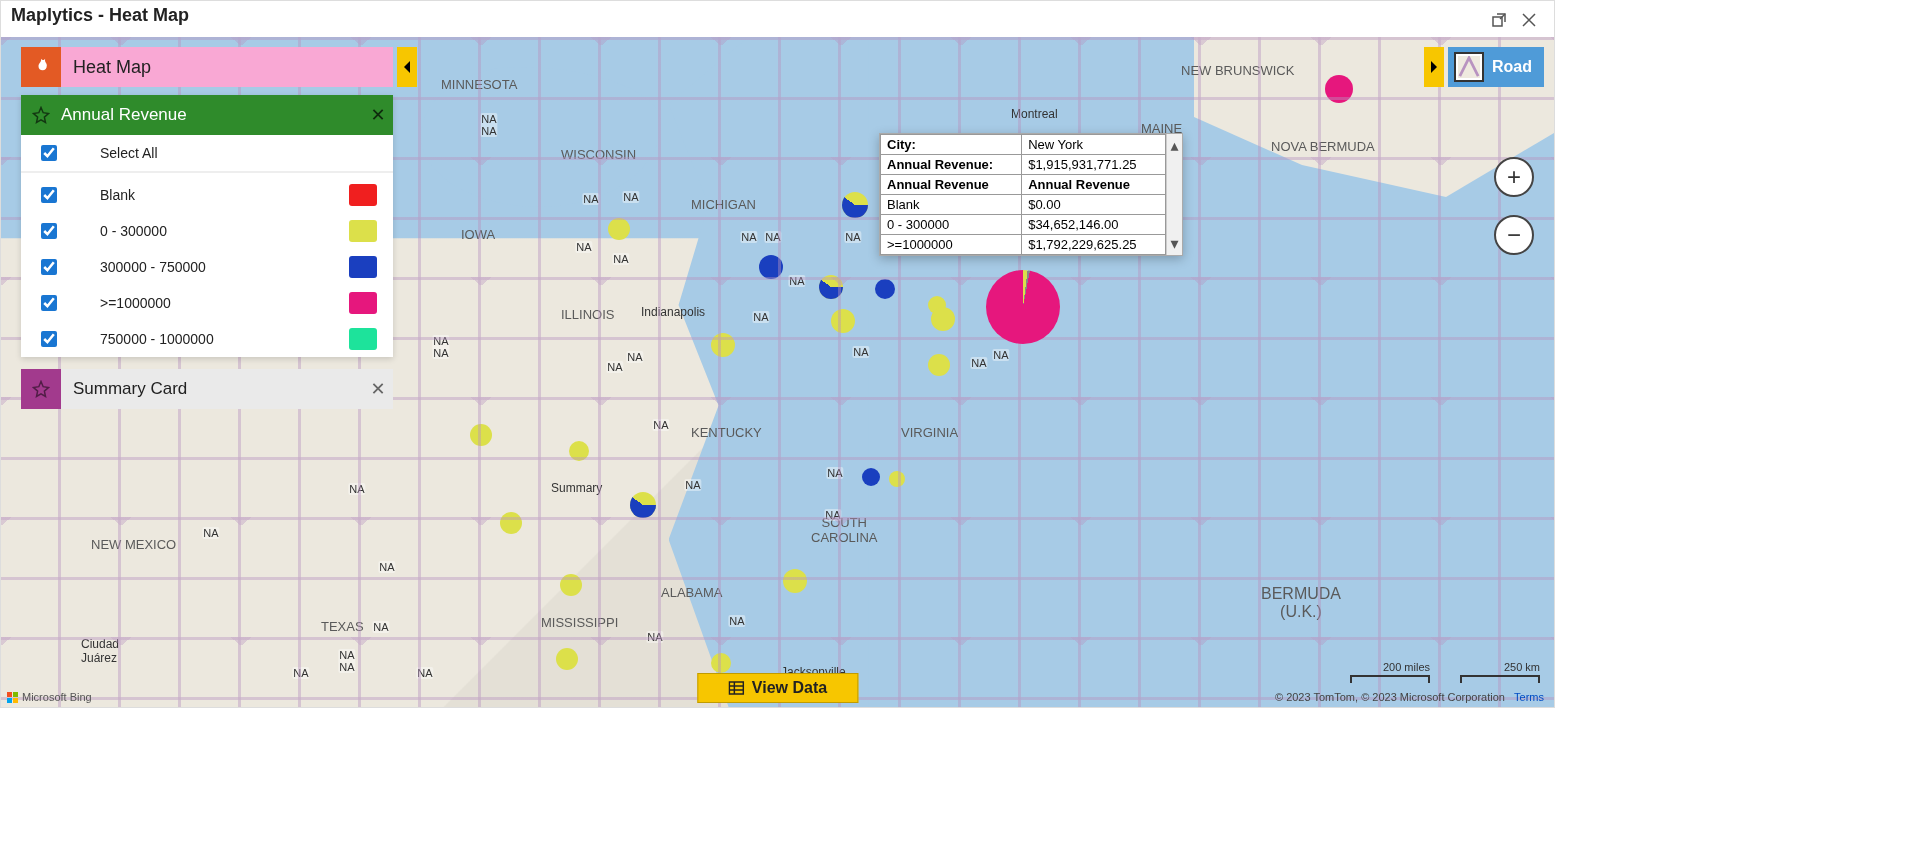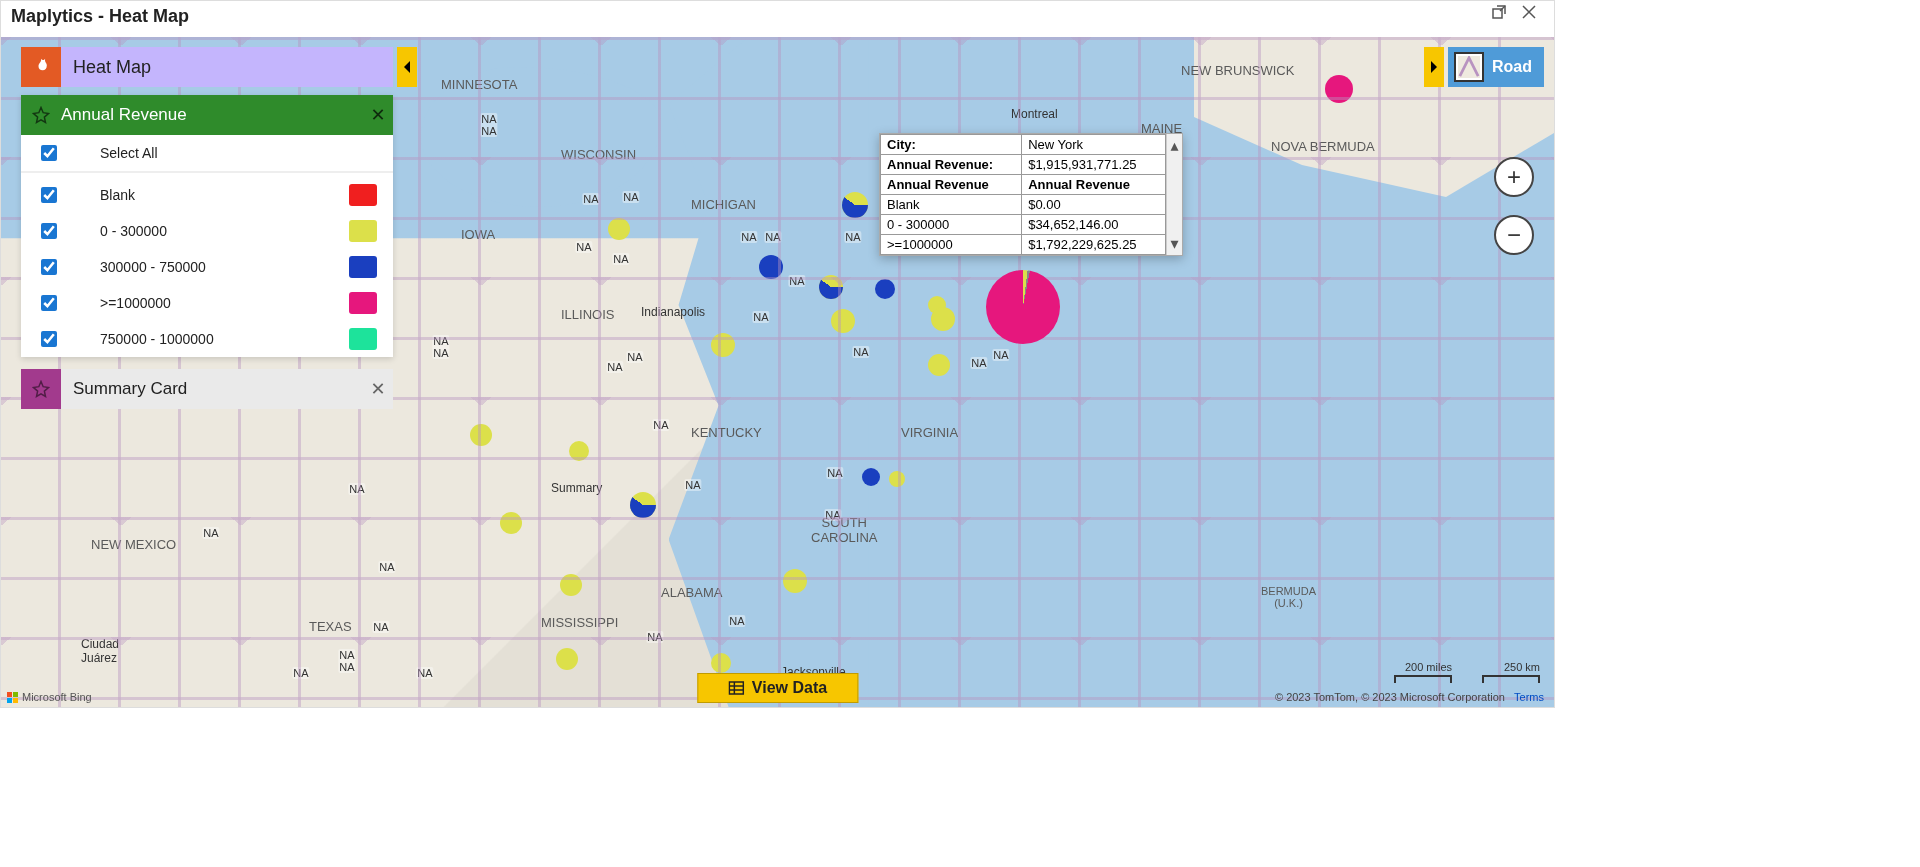--- a/index.html
+++ b/index.html
@@ -15,21 +15,21 @@
     --water:#a7cbe6;
     --land:#ece8de;
     --land2:#e4e0d6;
     --road-map:#b893c0;
     --map-text:#5a5a5a;
     --purple:#a23a8d;
   }
   *{box-sizing:border-box;font-family:"Segoe UI",Arial,sans-serif;}
   body{margin:0;background:#fff;}
   .window{width:1555px;height:708px;display:flex;flex-direction:column;border:1px solid #ddd;overflow:hidden;position:relative;}
-  .titlebar{height:36px;display:flex;align-items:flex-end;padding:10px 10px;font-weight:700;color:#222;font-size:18px;}
+  .titlebar{height:36px;display:flex;align-items:flex-start;padding:4px 10px;font-weight:700;color:#222;font-size:18px;}
   .titlebar .spacer{flex:1;}
   .titlebar .win-btn{width:30px;height:30px;display:flex;align-items:center;justify-content:center;color:#555;cursor:pointer;}
   .content{flex:1;position:relative;}
 
   
   .map{position:absolute;inset:0;background:
       linear-gradient(180deg, var(--water) 0%, var(--water) 30%, rgba(167,203,230,0.0) 30.1%),
       linear-gradient(135deg, var(--land) 0%, var(--land) 50%, var(--land2) 50.1%, var(--land2) 100%);
      overflow:hidden;
   }
@@ -41,39 +41,39 @@
       linear-gradient(40deg, transparent 96%, rgba(184,147,192,0.5) 96%),
       linear-gradient(-40deg, transparent 96%, rgba(184,147,192,0.5) 96%);
     background-size:60px 60px,60px 60px,120px 120px,120px 120px;
     opacity:0.7;
     pointer-events:none;
   }
   .ocean{position:absolute;right:0;top:0;bottom:0;width:48%;background:var(--water);}
   .ocean::before{content:"";position:absolute;left:-140px;top:0;bottom:0;width:200px;background:var(--water);clip-path:polygon(100% 0,100% 100%,30% 100%,0 75%,25% 55%,5% 40%,20% 25%,0 10%,40% 0);}
   .lakes{position:absolute;left:420px;top:30px;width:240px;height:140px;background:var(--water);border-radius:40% 60% 50% 50%/50% 40% 60% 50%;}
   .coast-land{position:absolute;right:0;top:0;width:360px;height:160px;background:var(--land);clip-path:polygon(0 0,100% 0,100% 60%,70% 100%,30% 80%,0 50%);}
-  .map-label{position:absolute;color:var(--map-text);font-size:11px;white-space:nowrap;pointer-events:none;}
+  .map-label{position:absolute;color:var(--map-text);font-size:16px;white-space:nowrap;pointer-events:none;}
   .map-label.st{font-size:13px;}
   .map-label.city{font-size:12px;color:#333;}
 
   
   .marker{position:absolute;transform:translate(-50%,-50%);border-radius:50%;}
   .marker.y{background:#dce04a;}
   .marker.b{background:var(--blue);}
   .marker.p{background:var(--pink);}
   .marker.bi{background:#dce04a;}
   .marker.bi::after{content:"";position:absolute;inset:0;border-radius:50%;background:conic-gradient(var(--blue) 0 60%, transparent 60% 100%);transform:rotate(90deg);}
   .na{position:absolute;transform:translate(-50%,-50%);font-size:11px;color:#333;background:rgba(255,255,255,0.4);padding:0 1px;border-radius:2px;pointer-events:none;}
 
   
   .side{position:absolute;left:20px;top:10px;width:372px;z-index:50;}
   .panel-head{height:40px;display:flex;align-items:center;gap:12px;padding-right:10px;}
   .panel-head .icon-sq{width:40px;height:40px;display:flex;align-items:center;justify-content:center;color:#fff;}
   .panel-head .title{font-size:18px;color:#222;}
-  .heat-head{background:#c4b5fd;}
+  .heat-head{background:#f9a8d4;}
   .heat-head .icon-sq{background:var(--orange);}
   .legend{background:#fff;box-shadow:0 2px 6px rgba(0,0,0,0.15);margin-top:8px;}
   .legend .legend-head{background:var(--green);color:#fff;display:flex;align-items:center;height:40px;}
   .legend .legend-head .icon-sq{width:40px;height:40px;display:flex;align-items:center;justify-content:center;color:rgba(0,0,0,0.6);}
   .legend .legend-head .title{flex:1;font-size:17px;}
   .legend .legend-head .close{width:30px;text-align:center;color:rgba(0,0,0,0.7);cursor:pointer;font-size:18px;}
   .legend .row{display:flex;align-items:center;height:36px;padding:0 16px;gap:18px;}
   .legend .row input[type=checkbox]{width:16px;height:16px;accent-color:#1976d2;}
   .legend .row .lbl{flex:1;font-size:14px;color:#222;padding-left:22px;}
   .legend .row .sw{width:28px;height:22px;border-radius:3px;}
@@ -98,21 +98,21 @@
 
   .bing{position:absolute;left:6px;bottom:4px;font-size:11px;color:#555;z-index:55;display:flex;align-items:center;gap:4px;}
   .bing .sq{display:inline-grid;grid-template-columns:5px 5px;grid-template-rows:5px 5px;gap:1px;}
   .bing .sq span:nth-child(1){background:#f25022;}
   .bing .sq span:nth-child(2){background:#7fba00;}
   .bing .sq span:nth-child(3){background:#00a4ef;}
   .bing .sq span:nth-child(4){background:#ffb900;}
   .credits{position:absolute;right:10px;bottom:4px;font-size:11px;color:#444;z-index:55;}
   .credits a{color:#004cc4;text-decoration:none;margin-left:6px;}
   .scalebar{position:absolute;right:14px;bottom:24px;z-index:55;font-size:11px;color:#333;display:flex;gap:30px;}
-  .scalebar .seg{border-top:2px solid #333;border-left:2px solid #333;border-right:2px solid #333;height:8px;width:58px;position:relative;}
+  .scalebar .seg{border-top:2px solid #333;border-left:2px solid #333;border-right:2px solid #333;height:8px;width:80px;position:relative;}
   .scalebar .seg span{position:absolute;right:-2px;top:-16px;}
 
   
   .tooltip{position:absolute;z-index:60;background:#fff;border:1px solid #aaa;box-shadow:0 3px 10px rgba(0,0,0,0.25);display:flex;}
   .tooltip .tt-body{width:286px;font-size:13px;}
   .tooltip .tt-scroll{width:16px;background:#f0f0f0;border-left:1px solid #ccc;display:flex;flex-direction:column;justify-content:space-between;align-items:center;padding:2px 0;color:#555;}
   .tooltip table{border-collapse:collapse;width:100%;}
   .tooltip td,.tooltip th{border:1px solid #999;padding:2px 6px;font-size:13px;text-align:left;}
   .tooltip .hdr td:first-child{font-weight:700;}
   .tooltip th{font-weight:700;}
@@ -153,21 +153,21 @@
       <span class="map-label st" style="left:560px;top:110px;">WISCONSIN</span>
       <span class="map-label st" style="left:690px;top:160px;">MICHIGAN</span>
       <span class="map-label st" style="left:460px;top:190px;">IOWA</span>
       <span class="map-label st" style="left:560px;top:270px;">ILLINOIS</span>
       <span class="map-label st" style="left:690px;top:388px;">KENTUCKY</span>
       <span class="map-label st" style="left:900px;top:388px;">VIRGINIA</span>
       <span class="map-label st" style="left:810px;top:478px;white-space:pre;text-align:center;">SOUTH
 CAROLINA</span>
       <span class="map-label st" style="left:660px;top:548px;">ALABAMA</span>
       <span class="map-label st" style="left:540px;top:578px;text-align:center;">MISSISSIPPI</span>
-      <span class="map-label st" style="left:308px;top:582px;">TEXAS</span>
+      <span class="map-label st" style="left:320px;top:582px;">TEXAS</span>
       <span class="map-label st" style="left:90px;top:500px;">NEW MEXICO</span>
       <span class="map-label st" style="left:1270px;top:102px;">NOVA BERMUDA</span>
       <span class="map-label st" style="left:1180px;top:26px;">NEW BRUNSWICK</span>
       <span class="map-label st" style="left:1140px;top:84px;">MAINE</span>
       <span class="map-label" style="left:1260px;top:548px;white-space:pre;text-align:center;">BERMUDA
 (U.K.)</span>
       <span class="map-label city" style="left:640px;top:268px;">Indianapolis</span>
       <span class="map-label city" style="left:550px;top:444px;">Summary</span>
       <span class="map-label city" style="left:1010px;top:70px;">Montreal</span>
       <span class="map-label city" style="left:780px;top:628px;">Jacksonville</span>

